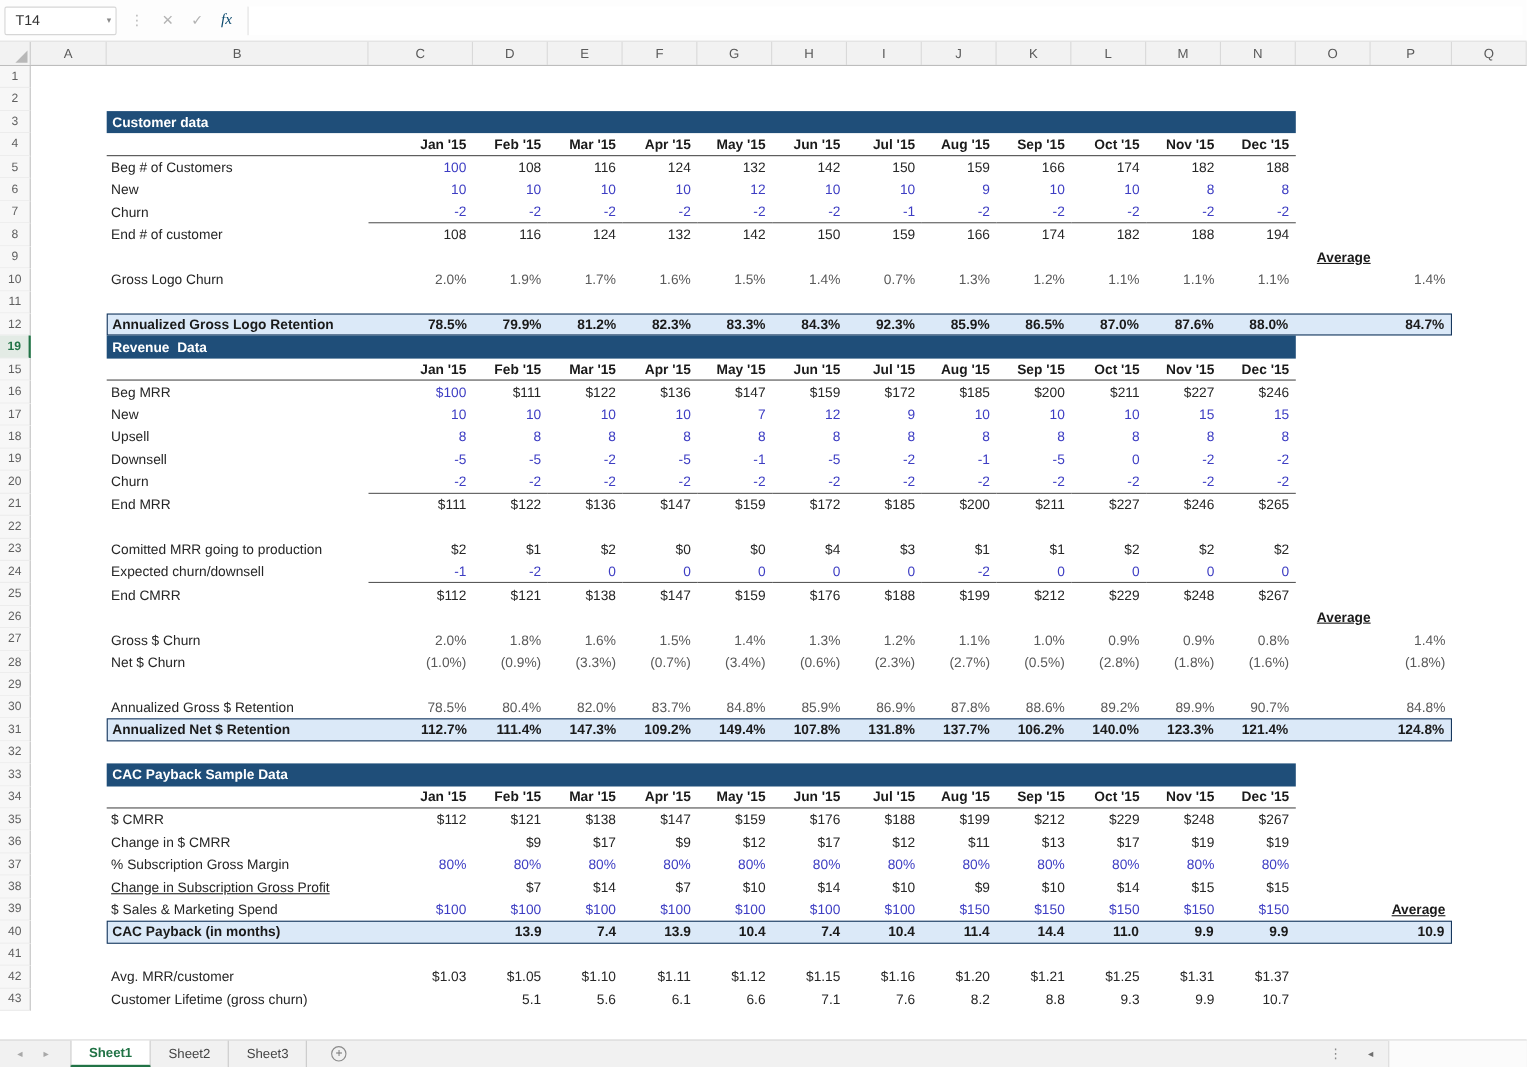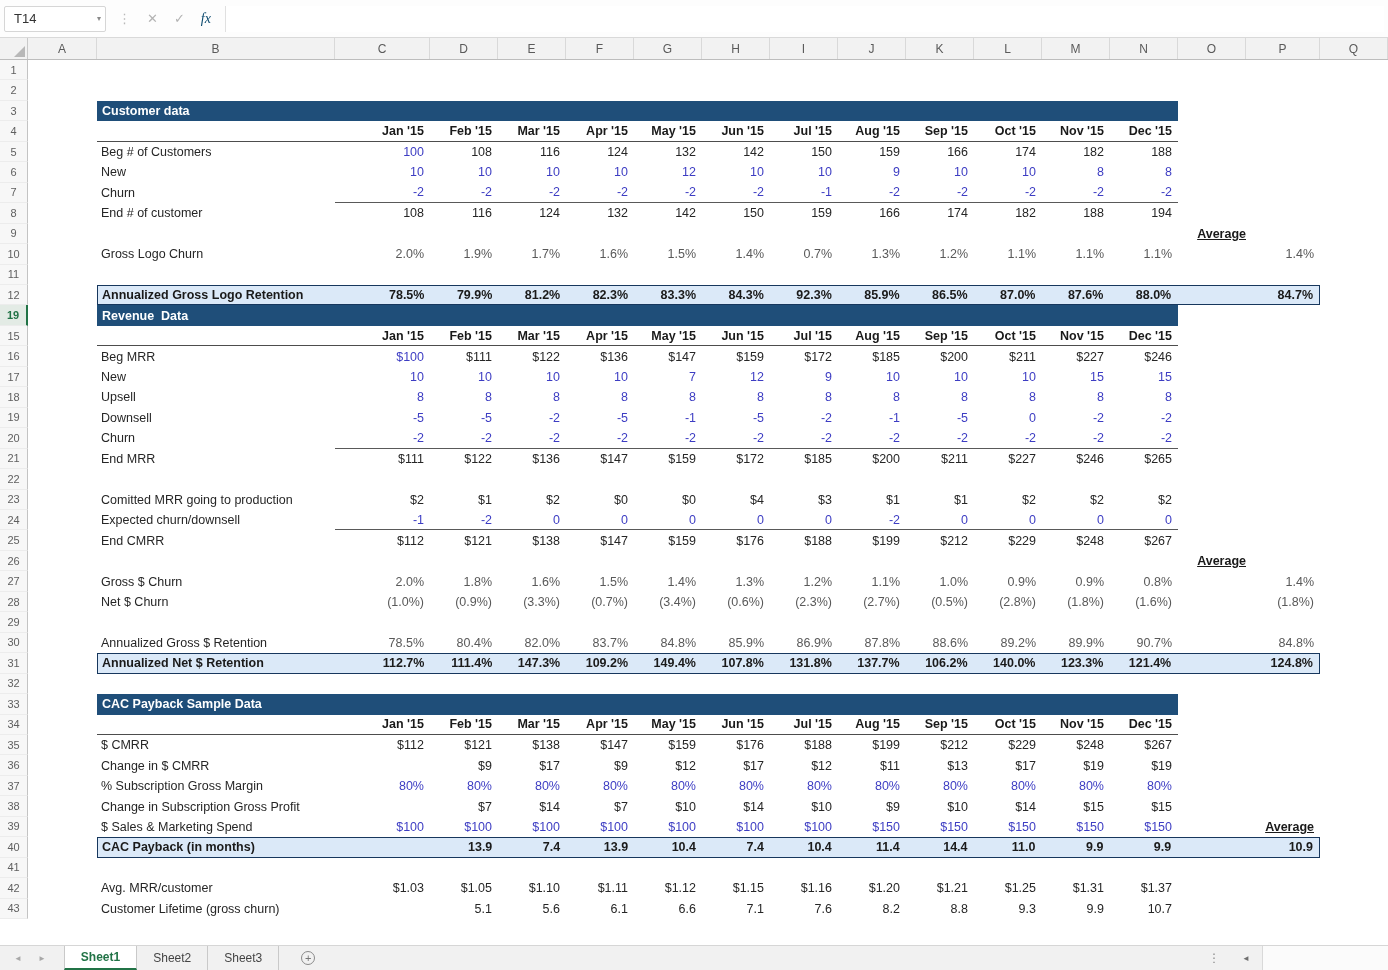--- a/index.html
+++ b/index.html
@@ -628,21 +628,21 @@
       <div class="cell blue" style="width: 68px;">80%</div>
       <div class="cell blue" style="width: 68px;">80%</div>
       <div class="cell blue" style="width: 68px;">80%</div>
       <div class="cell blue" style="width: 68px;">80%</div>
       <div class="cell" style="width: 68px;"></div>
       <div class="cell" style="width: 74px;"></div>
     </div>
     <div class="grid-row">
       <div class="row-hdr">38</div>
       <div class="cell" style="width: 69px;"></div>
-      <div class="cell label" style="width: 238px;">Change in Subscription Gross Profit</div>
+      <div class="cell label" style="width: 238px; text-decoration: underline;">Change in Subscription Gross Profit</div>
       <div class="cell dark" style="width: 95px;"></div>
       <div class="cell dark" style="width: 68px;">$7</div>
       <div class="cell dark" style="width: 68px;">$14</div>
       <div class="cell dark" style="width: 68px;">$7</div>
       <div class="cell dark" style="width: 68px;">$10</div>
       <div class="cell dark" style="width: 68px;">$14</div>
       <div class="cell dark" style="width: 68px;">$10</div>
       <div class="cell dark" style="width: 68px;">$9</div>
       <div class="cell dark" style="width: 68px;">$10</div>
       <div class="cell dark" style="width: 68px;">$14</div>

